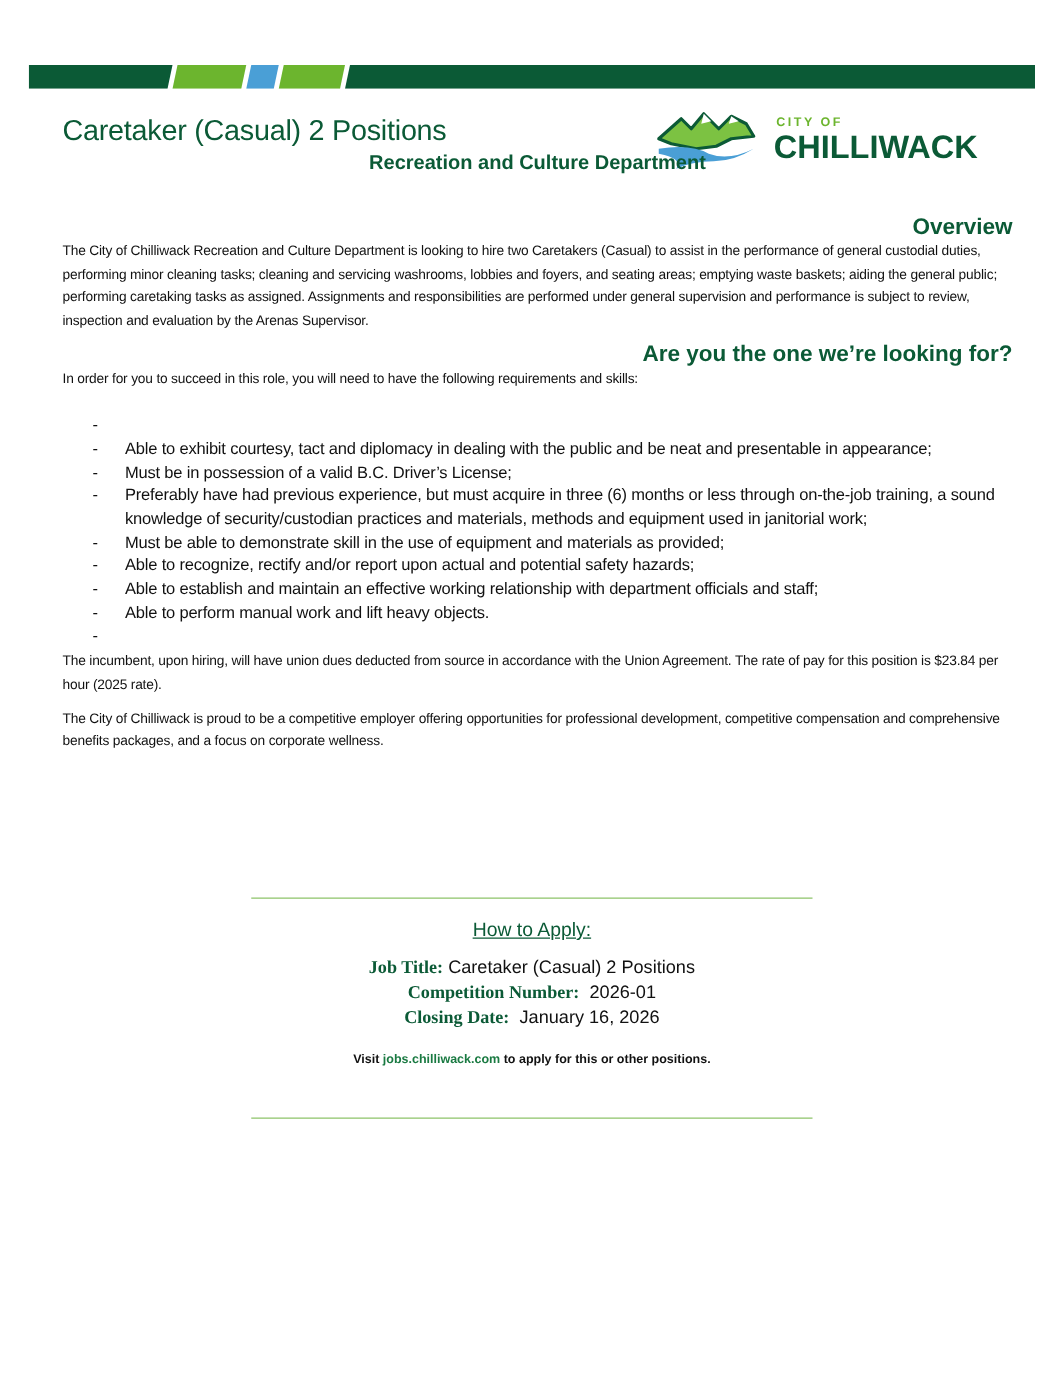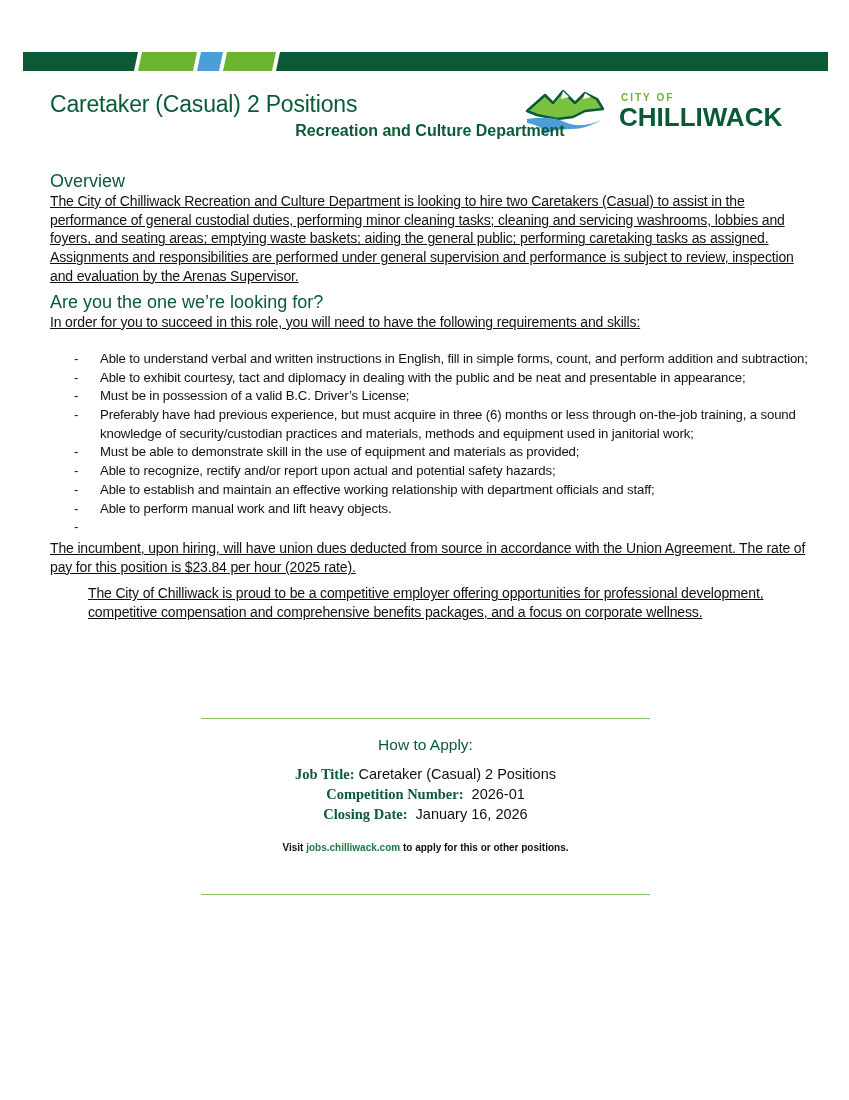--- a/index.html
+++ b/index.html
@@ -3,33 +3,33 @@
   <meta charset="utf-8">
   <style>
     html, body { margin: 0; padding: 0; background: #ffffff; }
     body { width: 849px; height: 1100px; position: relative; overflow: hidden;
       font-family: "Liberation Sans", sans-serif; color: #111; }
     .banner { position: absolute; left: 23px; top: 52px; width: 805px; height: 19px; }
     .page { position: absolute; left: 50px; top: 88px; width: 760px; }
     .title { font-size: 23px; color: #0b5a36; font-weight: normal; margin: 0; line-height: 32px; letter-spacing: -0.2px; }
     .subtitle { font-size: 16px; color: #0b5a36; font-weight: bold; margin: 0; line-height: 22px; text-align: center; }
     .logo { position: absolute; left: 523px; top: 85px; width: 280px; height: 56px; text-align: right; }
-    h2 { font-size: 18px; color: #0b5a36; font-weight: normal; margin: 0; line-height: 22px; }
-    p { margin: 0; font-size: 14px; line-height: 18.7px; letter-spacing: -0.15px; text-decoration: underline; }
+    h2 { font-size: 18px; color: #0b5a36; font-weight: bold; margin: 0; line-height: 22px; text-align: right; }
+    p { margin: 0; font-size: 11px; line-height: 18.7px; letter-spacing: -0.15px; }
     .sec-overview { margin-top: 28px; }
     .sec-req { margin-top: 5px; }
     .intro { margin-bottom: 18.7px; }
     ul.req { list-style: none; margin: 0; padding: 0; }
     ul.req li { position: relative; padding-left: 50px; font-size: 13.2px; line-height: 18.7px; min-height: 18.7px; letter-spacing: -0.15px; }
     ul.req li .dash { position: absolute; left: 24px; top: 0; }
     .pay { margin-top: 2px; }
-    .benefits { margin-top: 8px; margin-left: 38px; }
+    .benefits { margin-top: 8px; }
     .rule { position: absolute; left: 201px; width: 449px; height: 1px; background: #8dc36a; }
     .apply { position: absolute; left: 201px; width: 449px; text-align: center; }
-    .apply-title { top: 736px; font-size: 15.5px; color: #0b5a36; }
+    .apply-title { top: 736px; font-size: 15.5px; color: #0b5a36; text-decoration: underline; }
     .apply-lines { top: 764px; font-size: 14.5px; line-height: 20px; }
     .lbl { color: #0b5a36; font-weight: bold; font-family: Liberation Serif, serif; }
     .visit { top: 842px; font-size: 10px; font-weight: bold; }
     .visit a { color: #1a7a42; text-decoration: none; }
   </style>
 </head>
 <body>
 
 <svg class="banner" viewBox="0 0 805 19" preserveAspectRatio="none">
   <polygon points="0,0 115,0 111,19 0,19" fill="#0b5a36"></polygon>
@@ -58,21 +58,21 @@
 
   <section class="sec-overview">
     <h2>Overview</h2>
     <p>The City of Chilliwack Recreation and Culture Department is looking to hire two Caretakers (Casual) to assist in the performance of general custodial duties, performing minor cleaning tasks; cleaning and servicing washrooms, lobbies and foyers, and seating areas; emptying waste baskets; aiding the general public; performing caretaking tasks as assigned.  Assignments and responsibilities are performed under general supervision and performance is subject to review, inspection and evaluation by the Arenas Supervisor.</p>
   </section>
 
   <section class="sec-req">
     <h2>Are you the one we’re looking for?</h2>
     <p class="intro">In order for you to succeed in this role, you will need to have the following requirements and skills:</p>
     <ul class="req">
-      <li><span class="dash">-</span><span>Able to understand verbal and written instructions in English, fill in simple forms, count, and perform addition and subtraction;</span></li>
+      <li><span class="dash">-</span></li>
       <li><span class="dash">-</span><span>Able to exhibit courtesy, tact and diplomacy in dealing with the public and be neat and presentable in appearance;</span></li>
       <li><span class="dash">-</span><span>Must be in possession of a valid B.C. Driver’s License;</span></li>
       <li><span class="dash">-</span><span>Preferably have had previous experience, but must acquire in three (6) months or less through on-the-job training, a sound knowledge of security/custodian practices and materials, methods and equipment used in janitorial work;</span></li>
       <li><span class="dash">-</span><span>Must be able to demonstrate skill in the use of equipment and materials as provided;</span></li>
       <li><span class="dash">-</span><span>Able to recognize, rectify and/or report upon actual and potential safety hazards;</span></li>
       <li><span class="dash">-</span><span>Able to establish and maintain an effective working relationship with department officials and staff;</span></li>
       <li><span class="dash">-</span><span>Able to perform manual work and lift heavy objects.</span></li>
       <li><span class="dash">-</span><span></span></li>
     </ul>
   </section>

